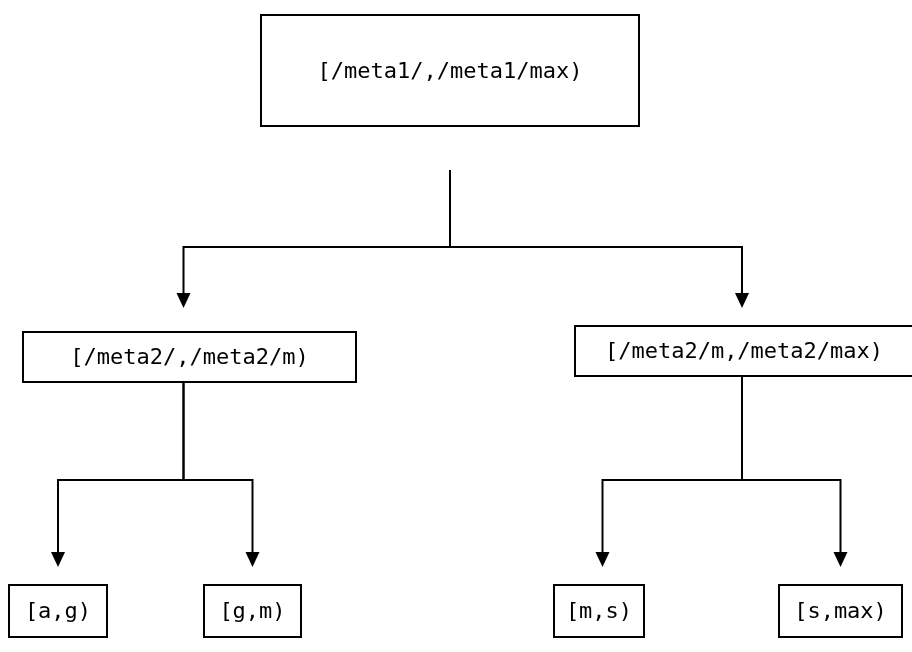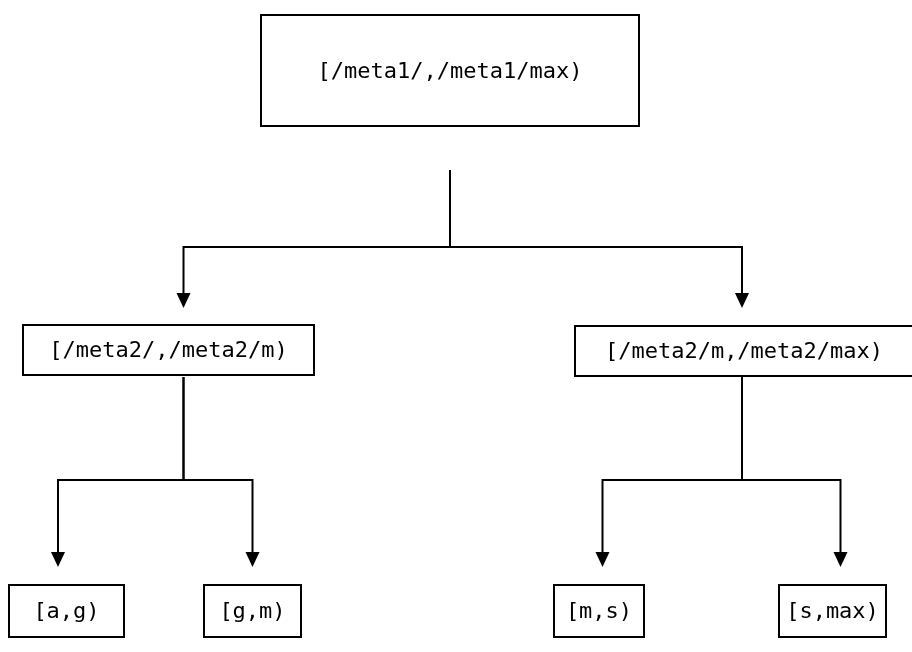--- a/index.html
+++ b/index.html
@@ -60,32 +60,32 @@
       <polygon points="245.5,552 259.5,552 252.5,567" class="arrow-head" fill="#000000"></polygon>
       <path d="M 742 377 L 742 480 L 602.5 480 L 602.5 552" class="edge-path" stroke="#000000"></path>
       <polygon points="595.5,552 609.5,552 602.5,567" class="arrow-head" fill="#000000"></polygon>
       <path d="M 742 377 L 742 480 L 840.5 480 L 840.5 552" class="edge-path" stroke="#000000"></path>
       <polygon points="833.5,552 847.5,552 840.5,567" class="arrow-head" fill="#000000"></polygon>
     </svg>
   <div id="node-layer">
       <div class="node" style="left: 260px; top: 14px; width: 380px; height: 113px; border-color: rgb(0, 0, 0);">
         <span>[/meta1/,/meta1/max)</span>
       </div>
-      <div class="node" style="left: 22px; top: 324px; width: 293px; height: 52px; border-color: rgb(0, 0, 0);">
+      <div class="node" style="left: 22px; top: 331px; width: 335px; height: 52px; border-color: rgb(0, 0, 0);">
         <span>[/meta2/,/meta2/m)</span>
       </div>
       <div class="node" style="left: 574px; top: 325px; width: 340px; height: 52px; border-color: rgb(0, 0, 0);">
         <span>[/meta2/m,/meta2/max)</span>
       </div>
-      <div class="node" style="left: 8px; top: 584px; width: 117px; height: 54px; border-color: rgb(0, 0, 0);">
+      <div class="node" style="left: 8px; top: 584px; width: 100px; height: 54px; border-color: rgb(0, 0, 0);">
         <span>[a,g)</span>
       </div>
       <div class="node" style="left: 203px; top: 584px; width: 99px; height: 54px; border-color: rgb(0, 0, 0); justify-content: center;">
         <span>[g,m)</span>
       </div>
       <div class="node" style="left: 553px; top: 584px; width: 92px; height: 54px; border-color: rgb(0, 0, 0);">
         <span>[m,s)</span>
       </div>
-      <div class="node" style="left: 778px; top: 584px; width: 109px; height: 54px; border-color: rgb(0, 0, 0);">
+      <div class="node" style="left: 778px; top: 584px; width: 125px; height: 54px; border-color: rgb(0, 0, 0);">
         <span>[s,max)</span>
       </div>
     </div>
 </div>
 
 </body></html>

